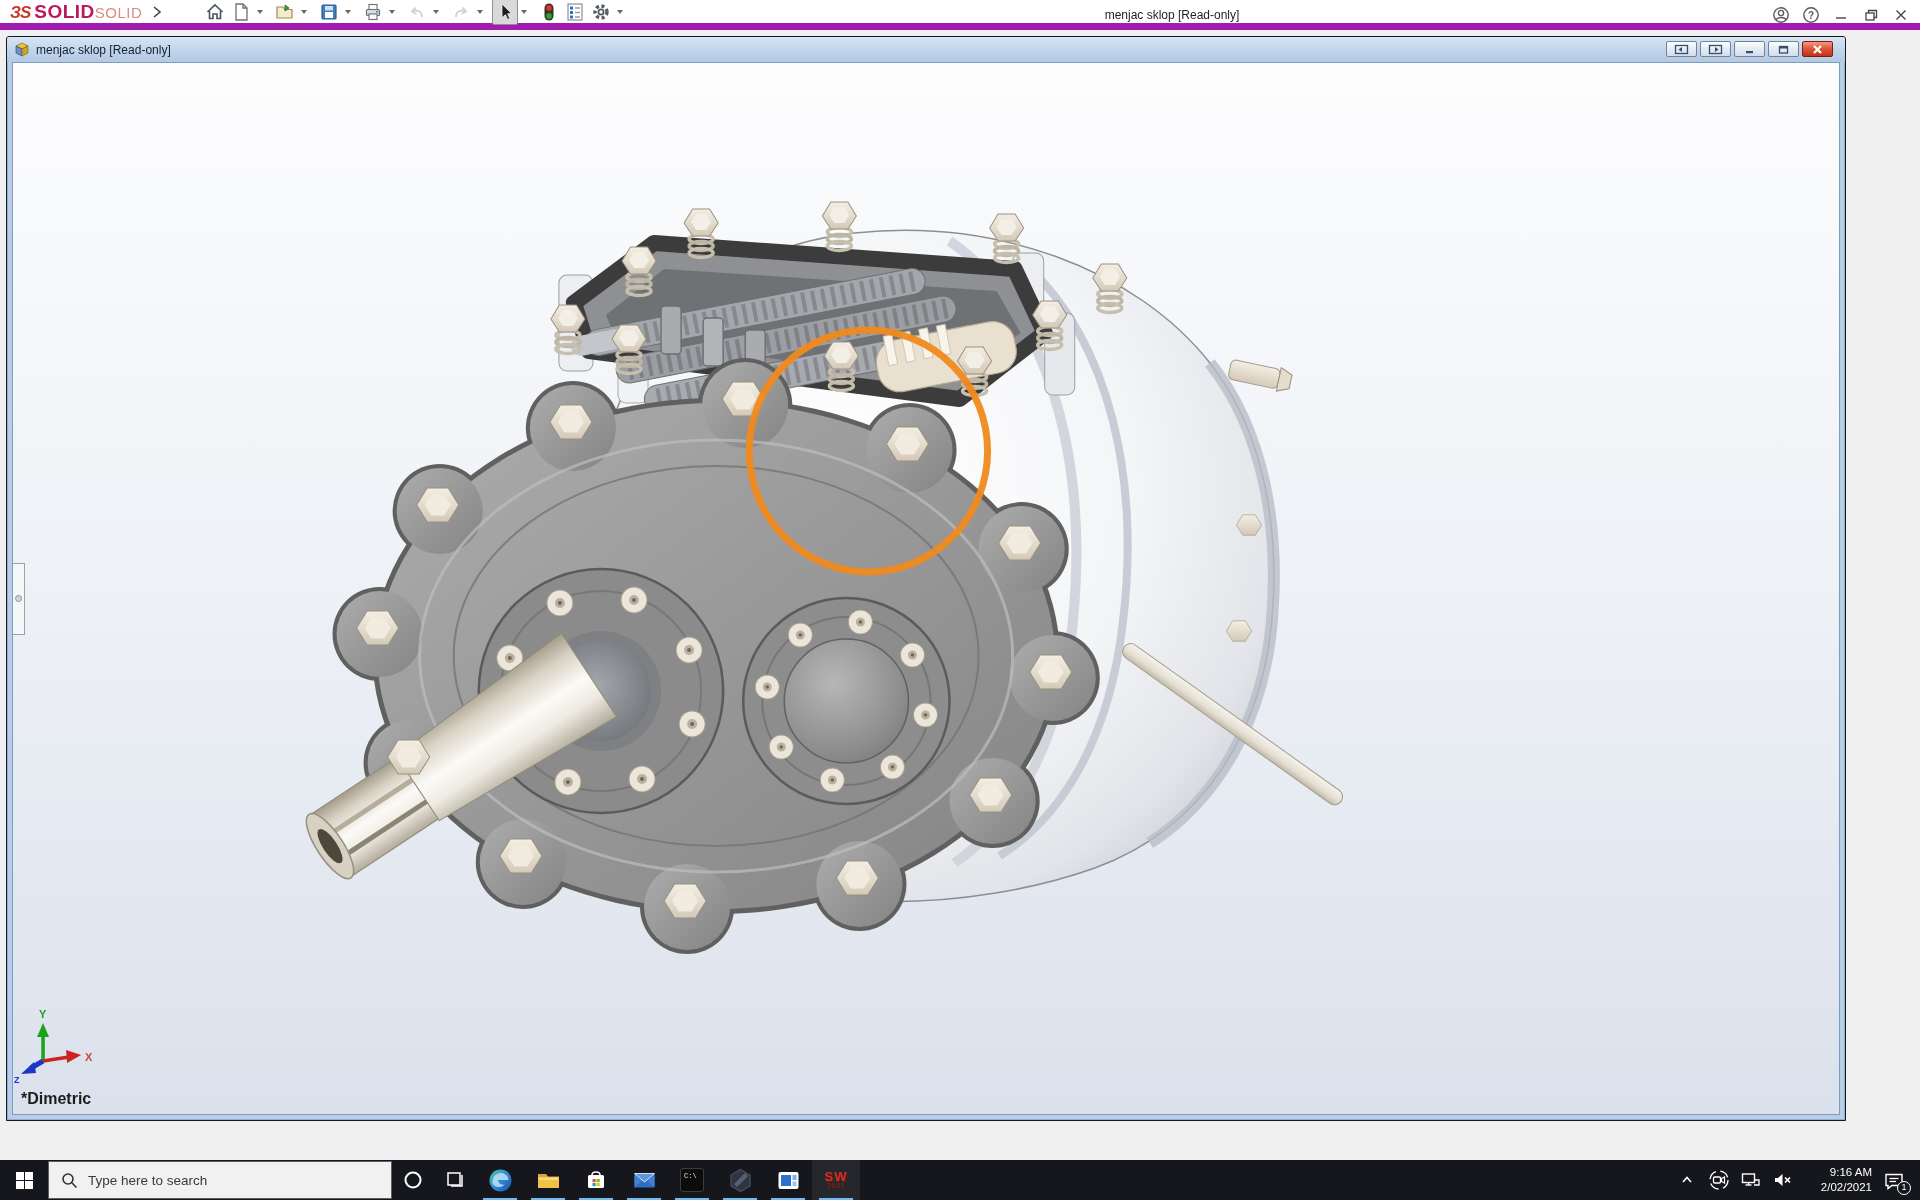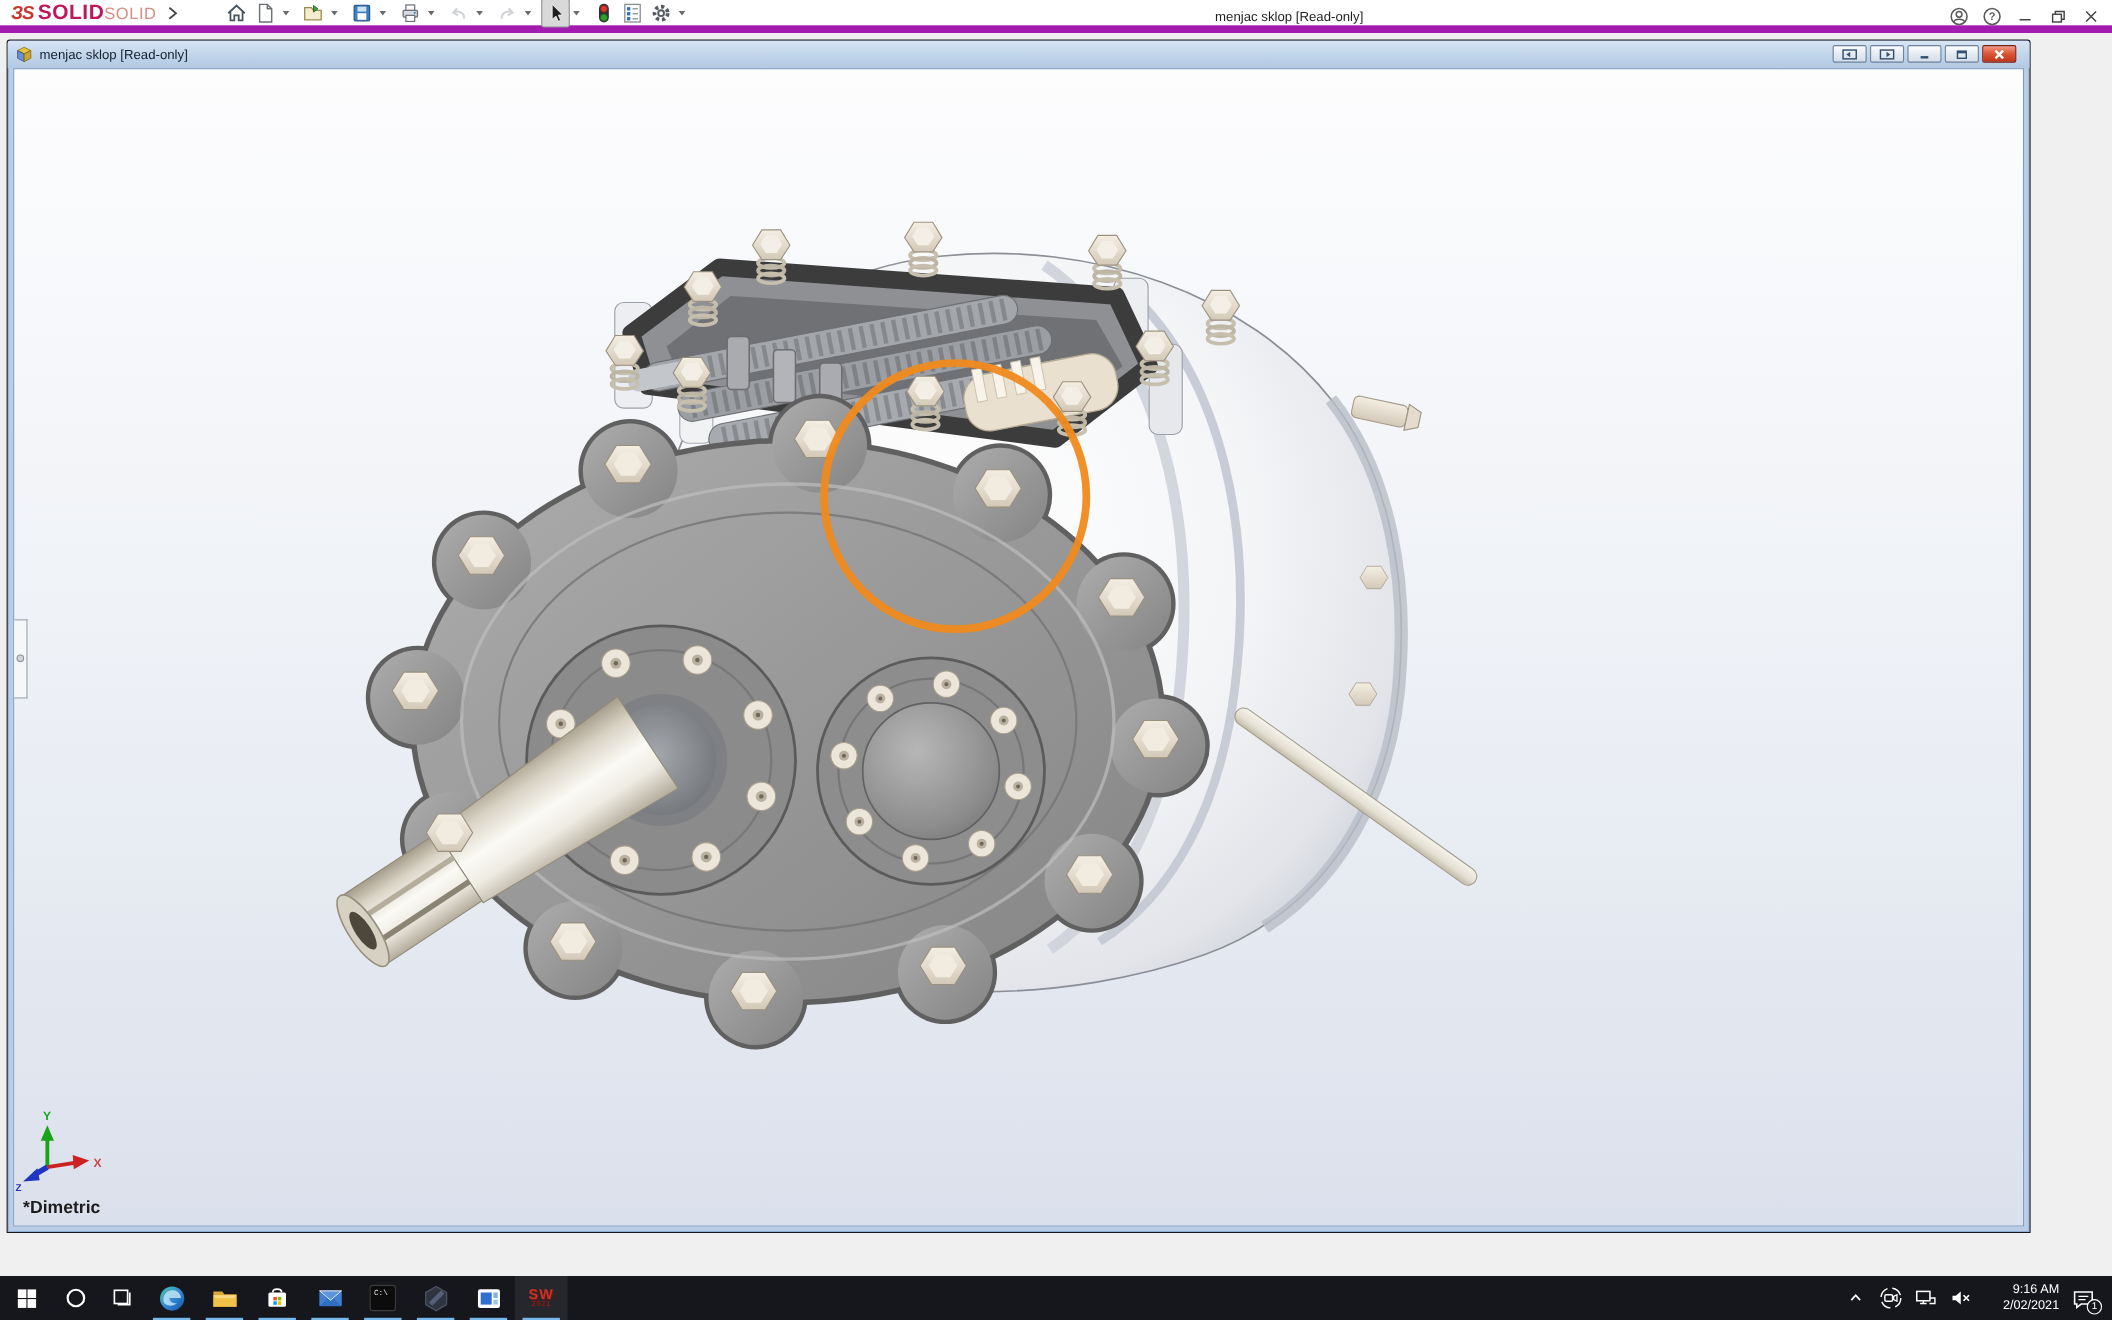--- a/index.html
+++ b/index.html
@@ -634,20 +634,27 @@
 
   <footer class="taskbar">
     <div class="start">
       <svg width="17" height="17" viewBox="0 0 17 17">
           <rect x="0" y="0" width="8" height="8" fill="#fff"></rect>
           <rect x="9" y="0" width="8" height="8" fill="#fff"></rect>
           <rect x="0" y="9" width="8" height="8" fill="#fff"></rect>
           <rect x="9" y="9" width="8" height="8" fill="#fff"></rect>
         </svg>
     </div>
+    <div class="searchbox">
+      <svg width="17" height="17" viewBox="0 0 17 17">
+          <circle cx="7" cy="7" r="5" fill="none" stroke="#333" stroke-width="1.6"></circle>
+          <line x1="10.8" y1="10.8" x2="15.5" y2="15.5" stroke="#333" stroke-width="1.6"></line>
+        </svg>
+      <span>Type here to search</span>
+    </div>
     <div class="tbtn">
       <svg width="20" height="20" viewBox="0 0 20 20">
           <circle cx="10" cy="10" r="7.5" fill="none" stroke="#fff" stroke-width="2"></circle>
         </svg>
     </div>
     <div class="tbtn">
       <svg width="20" height="20" viewBox="0 0 20 20">
           <rect x="3" y="3" width="12" height="12" fill="none" stroke="#fff" stroke-width="1.5"></rect>
           <path d="M17,5 V16 H6" fill="none" stroke="#fff" stroke-width="1.5"></path>
         </svg>

